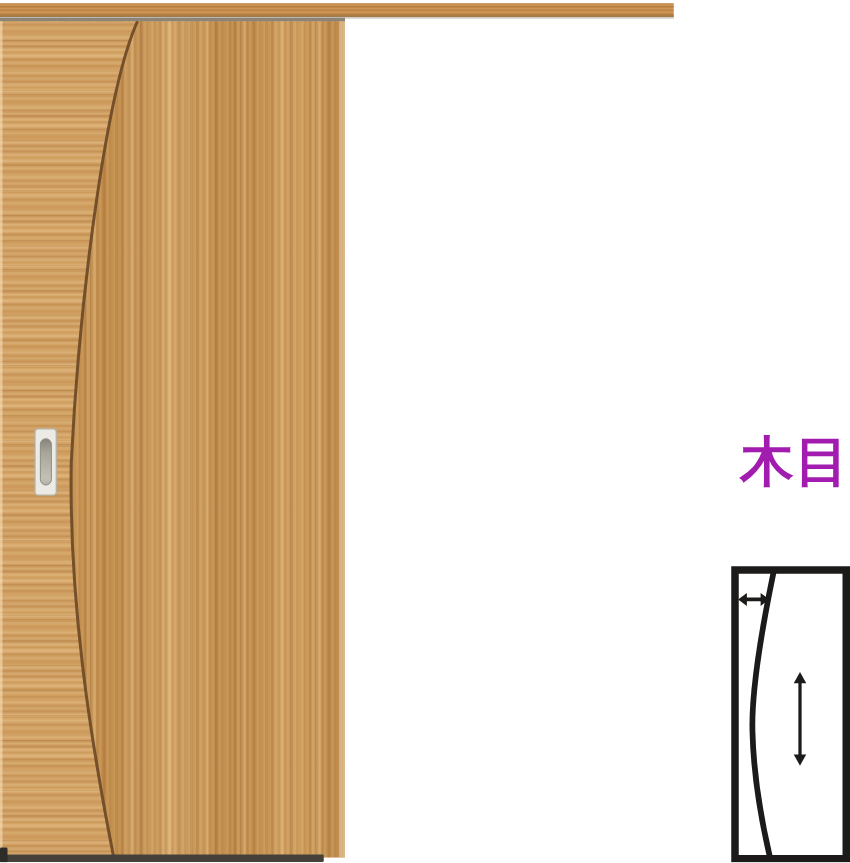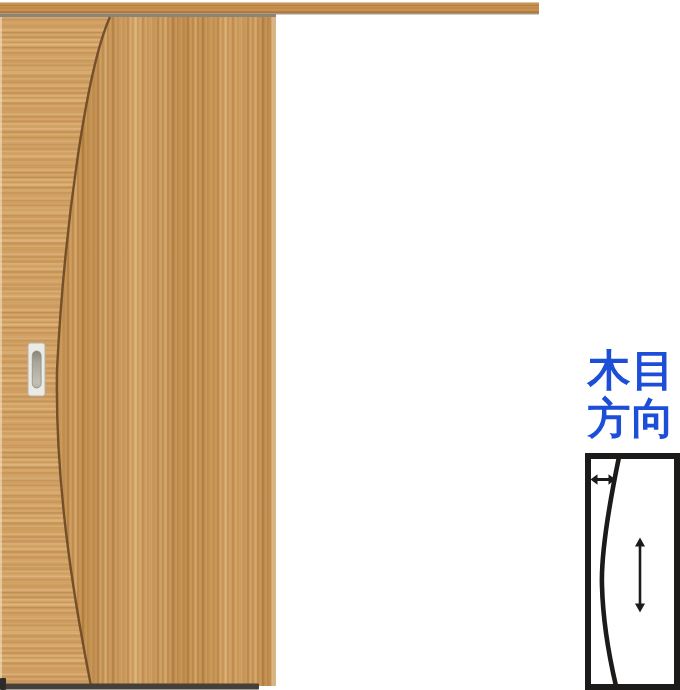--- a/index.html
+++ b/index.html
@@ -7,26 +7,26 @@
     position:relative;
     width:680px;height:690px;
     background:#ffffff;
     overflow:hidden;
     font-family:"DejaVu Sans","Liberation Sans",sans-serif;
   }
   .door-svg{position:absolute;left:0;top:0;display:block;}
   .grain-label{
     position:absolute;
     left:583px;top:346px;width:97px;
-    color:#1d4ed8;
+    color:#a21caf;
     font-size:43px;
     font-weight:700;
     line-height:48px;
     letter-spacing:1px;
-    text-align:center;
+    text-align:right;
     white-space:nowrap;
     user-select:none;
   }
   .grain-label .line{height:48px;}
 </style>
 </head>
 <body>
 
 <div class="stage">
 
@@ -158,16 +158,15 @@
       <g fill="#1c1b19">
         <line x1="640" y1="545" x2="640" y2="605" stroke="#1c1b19" stroke-width="2.6"></line>
         <polygon points="640,537.5 635,546.5 645,546.5"></polygon>
         <polygon points="640,612.5 635,603.5 645,603.5"></polygon>
       </g>
     </g>
   </svg>
 
   <div class="grain-label">
     <div class="line">木目</div>
-    <div class="line">方向</div>
   </div>
 
 </div>
 
 </body></html>

